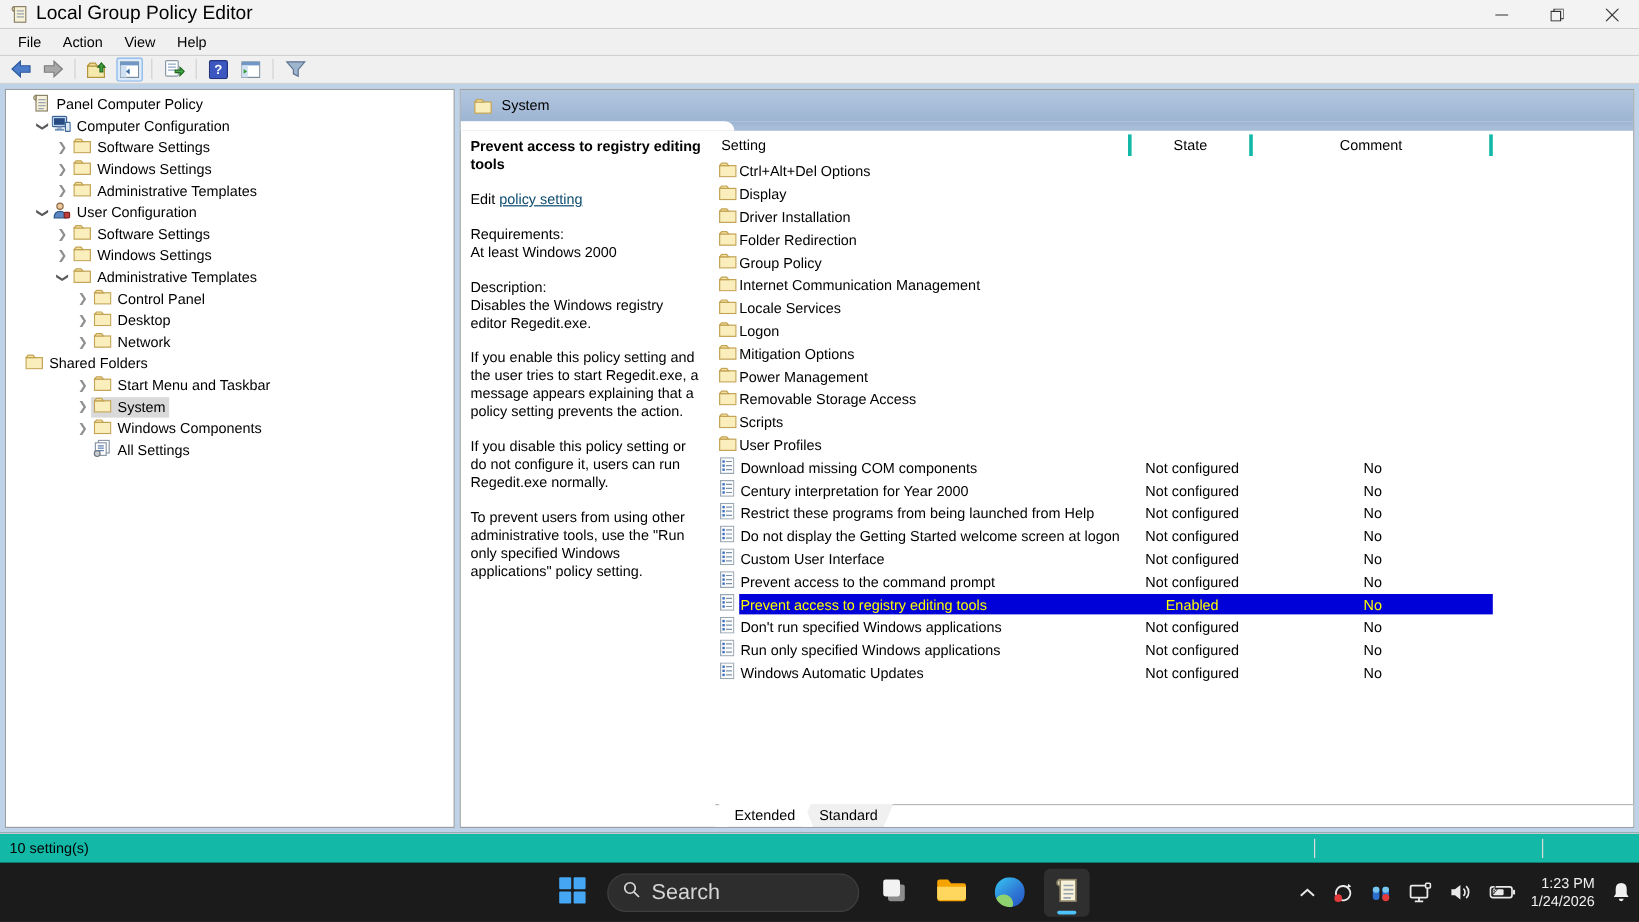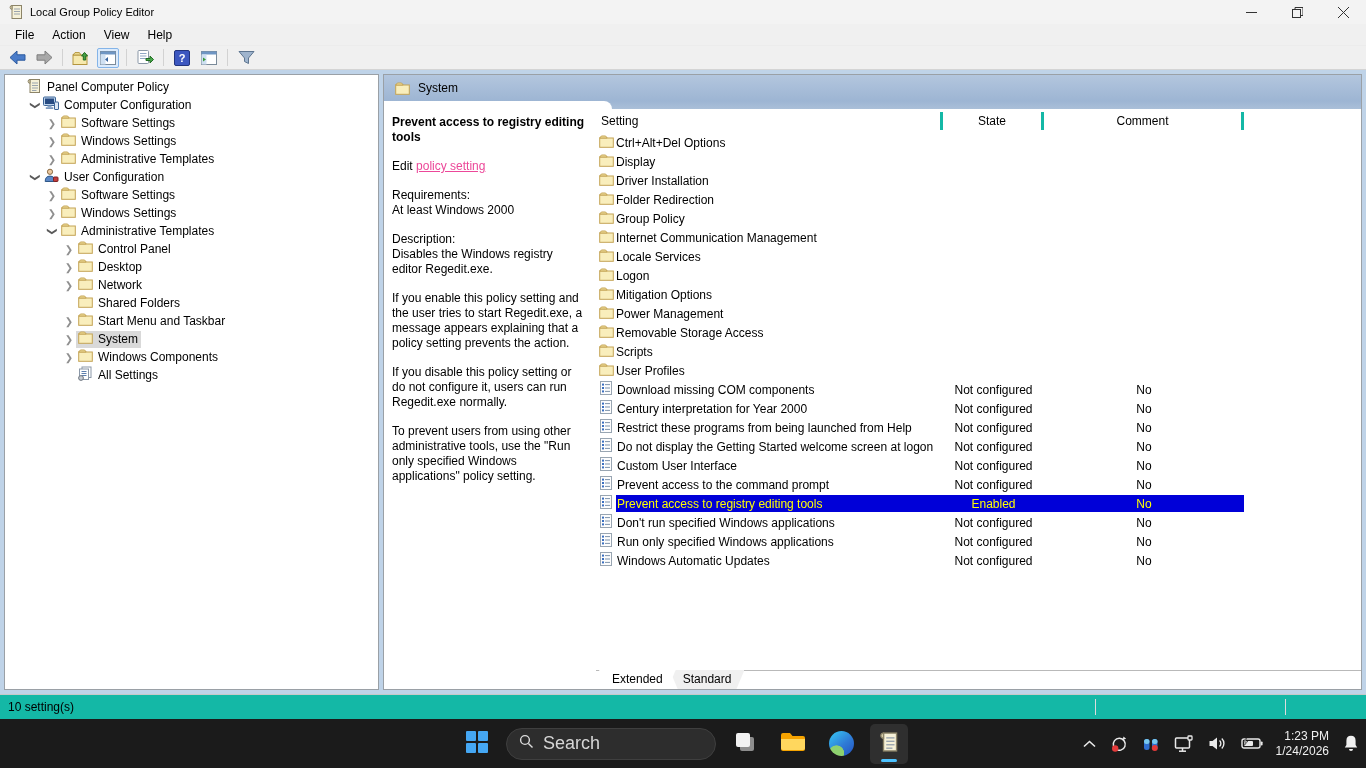--- a/index.html
+++ b/index.html
@@ -3,21 +3,21 @@
 <meta charset="utf-8">
 <style>
   * { box-sizing: border-box; margin: 0; padding: 0; }
   html,body { width:1366px; height:768px; overflow:hidden;
     font-family:"Liberation Sans","DejaVu Sans",sans-serif; font-size:12px; color:#000; background:#000; }
   #screen { position:relative; width:1366px; height:768px; display:flex; flex-direction:column; }
 
   
   .titlebar { height:24px; background:#f3f3f3; display:flex; align-items:center; padding-left:8px; flex:0 0 auto; }
   .titlebar .ticon16 { width:16px; height:16px; margin-right:6px; }
-  .title-text { font-size:11px;text-align:right; }
+  .title-text { font-size:16px;text-align:right; }
   .win-controls { margin-left:auto; display:flex; height:100%; }
   .win-btn { width:46px; height:100%; display:flex; align-items:center; justify-content:center; }
   .menubar { height:22px; background:#f0f0f0; display:flex; align-items:center; padding-left:6px; flex:0 0 auto; border-bottom:1px solid #ececec;}
   .menu-item { padding:2px 9px; }
   .toolbar { height:24px; background:#f0f0f0; border-bottom:1px solid #d4d4d4; display:flex; align-items:center; padding-left:6px; gap:5px; flex:0 0 auto;}
   .tb { width:22px; height:20px; display:flex; align-items:center; justify-content:center; }
   .tb-active { background:#dcebfc; border:1px solid #84b4e8; border-radius:2px; }
   .tb-sep { width:1px; height:17px; background:#d2d2d2; margin:0 2px; }
 
   
@@ -32,21 +32,21 @@
 
   .right-pane { flex:1 1 auto; margin-left:4px; background:#fff; border:1px solid #9aa0a6; display:flex; flex-direction:column; min-width:0; }
   .pane-header { height:26px; background:linear-gradient(#b3c6de,#9db5d3); display:flex; align-items:center; padding-left:10px; gap:8px; flex:0 0 auto;}
   .pane-subheader { height:8px; background:linear-gradient(#9db5d3,#aabfd8); position:relative; flex:0 0 auto;}
   .pane-subheader .tabcurve { position:absolute; left:0; top:0; width:228px; height:8px; background:#fff; border-top-right-radius:9px; }
   .pane-body { flex:1 1 auto; display:flex; min-height:0; }
 
   .desc-pane { width:212px; flex:0 0 auto; padding:6px 10px 0 8px; line-height:15px; }
   .desc-title { font-weight:bold; margin-bottom:14px; }
   .desc-edit { margin-bottom:14px; }
-  .desc-link { color:#ec4899; text-decoration:underline; }
+  .desc-link { color:#0c4a6e; text-decoration:underline; }
   .desc-block { margin-bottom:14px; }
   .desc-para { margin-bottom:14px; }
 
   .list-pane { flex:1 1 auto; display:flex; flex-direction:column; min-width:0; }
   .list-header { height:24px; display:flex; align-items:center; flex:0 0 auto; }
   .lh-cell { height:18px; display:flex; align-items:center; border-right:3px solid #14b8a6; }
   .lh-setting { width:347px; padding-left:5px; }
   .lh-state { width:101px; justify-content:center; }
   .lh-comment { width:200px; justify-content:center; }
   .list-body { flex:1 1 auto; overflow:hidden; }
@@ -337,21 +337,21 @@
           <span class="tree-label-wrap">
             <span class="ticon">
               <span><svg width="15" height="13" viewBox="0 0 15 13">
                   <rect x="0.7" y="3" width="13.6" height="9.3" fill="#f9eebc" stroke="#c4a355"></rect>
                   <path d="M0.7 3 L2.4 1 h4.2 l1.6 2 z" fill="#f3e3a0" stroke="#c4a355"></path>
                 </svg></span>
             </span>
             <span class="tree-label">Network</span>
           </span>
         </div>
-        <div class="tree-row" style="padding-left: 57px;">
+        <div class="tree-row" style="">
           <span class="chev"></span>
           <span class="tree-label-wrap">
             <span class="ticon">
               <span><svg width="15" height="13" viewBox="0 0 15 13">
                   <rect x="0.7" y="3" width="13.6" height="9.3" fill="#f9eebc" stroke="#c4a355"></rect>
                   <path d="M0.7 3 L2.4 1 h4.2 l1.6 2 z" fill="#f3e3a0" stroke="#c4a355"></path>
                 </svg></span>
             </span>
             <span class="tree-label">Shared Folders</span>
           </span>

